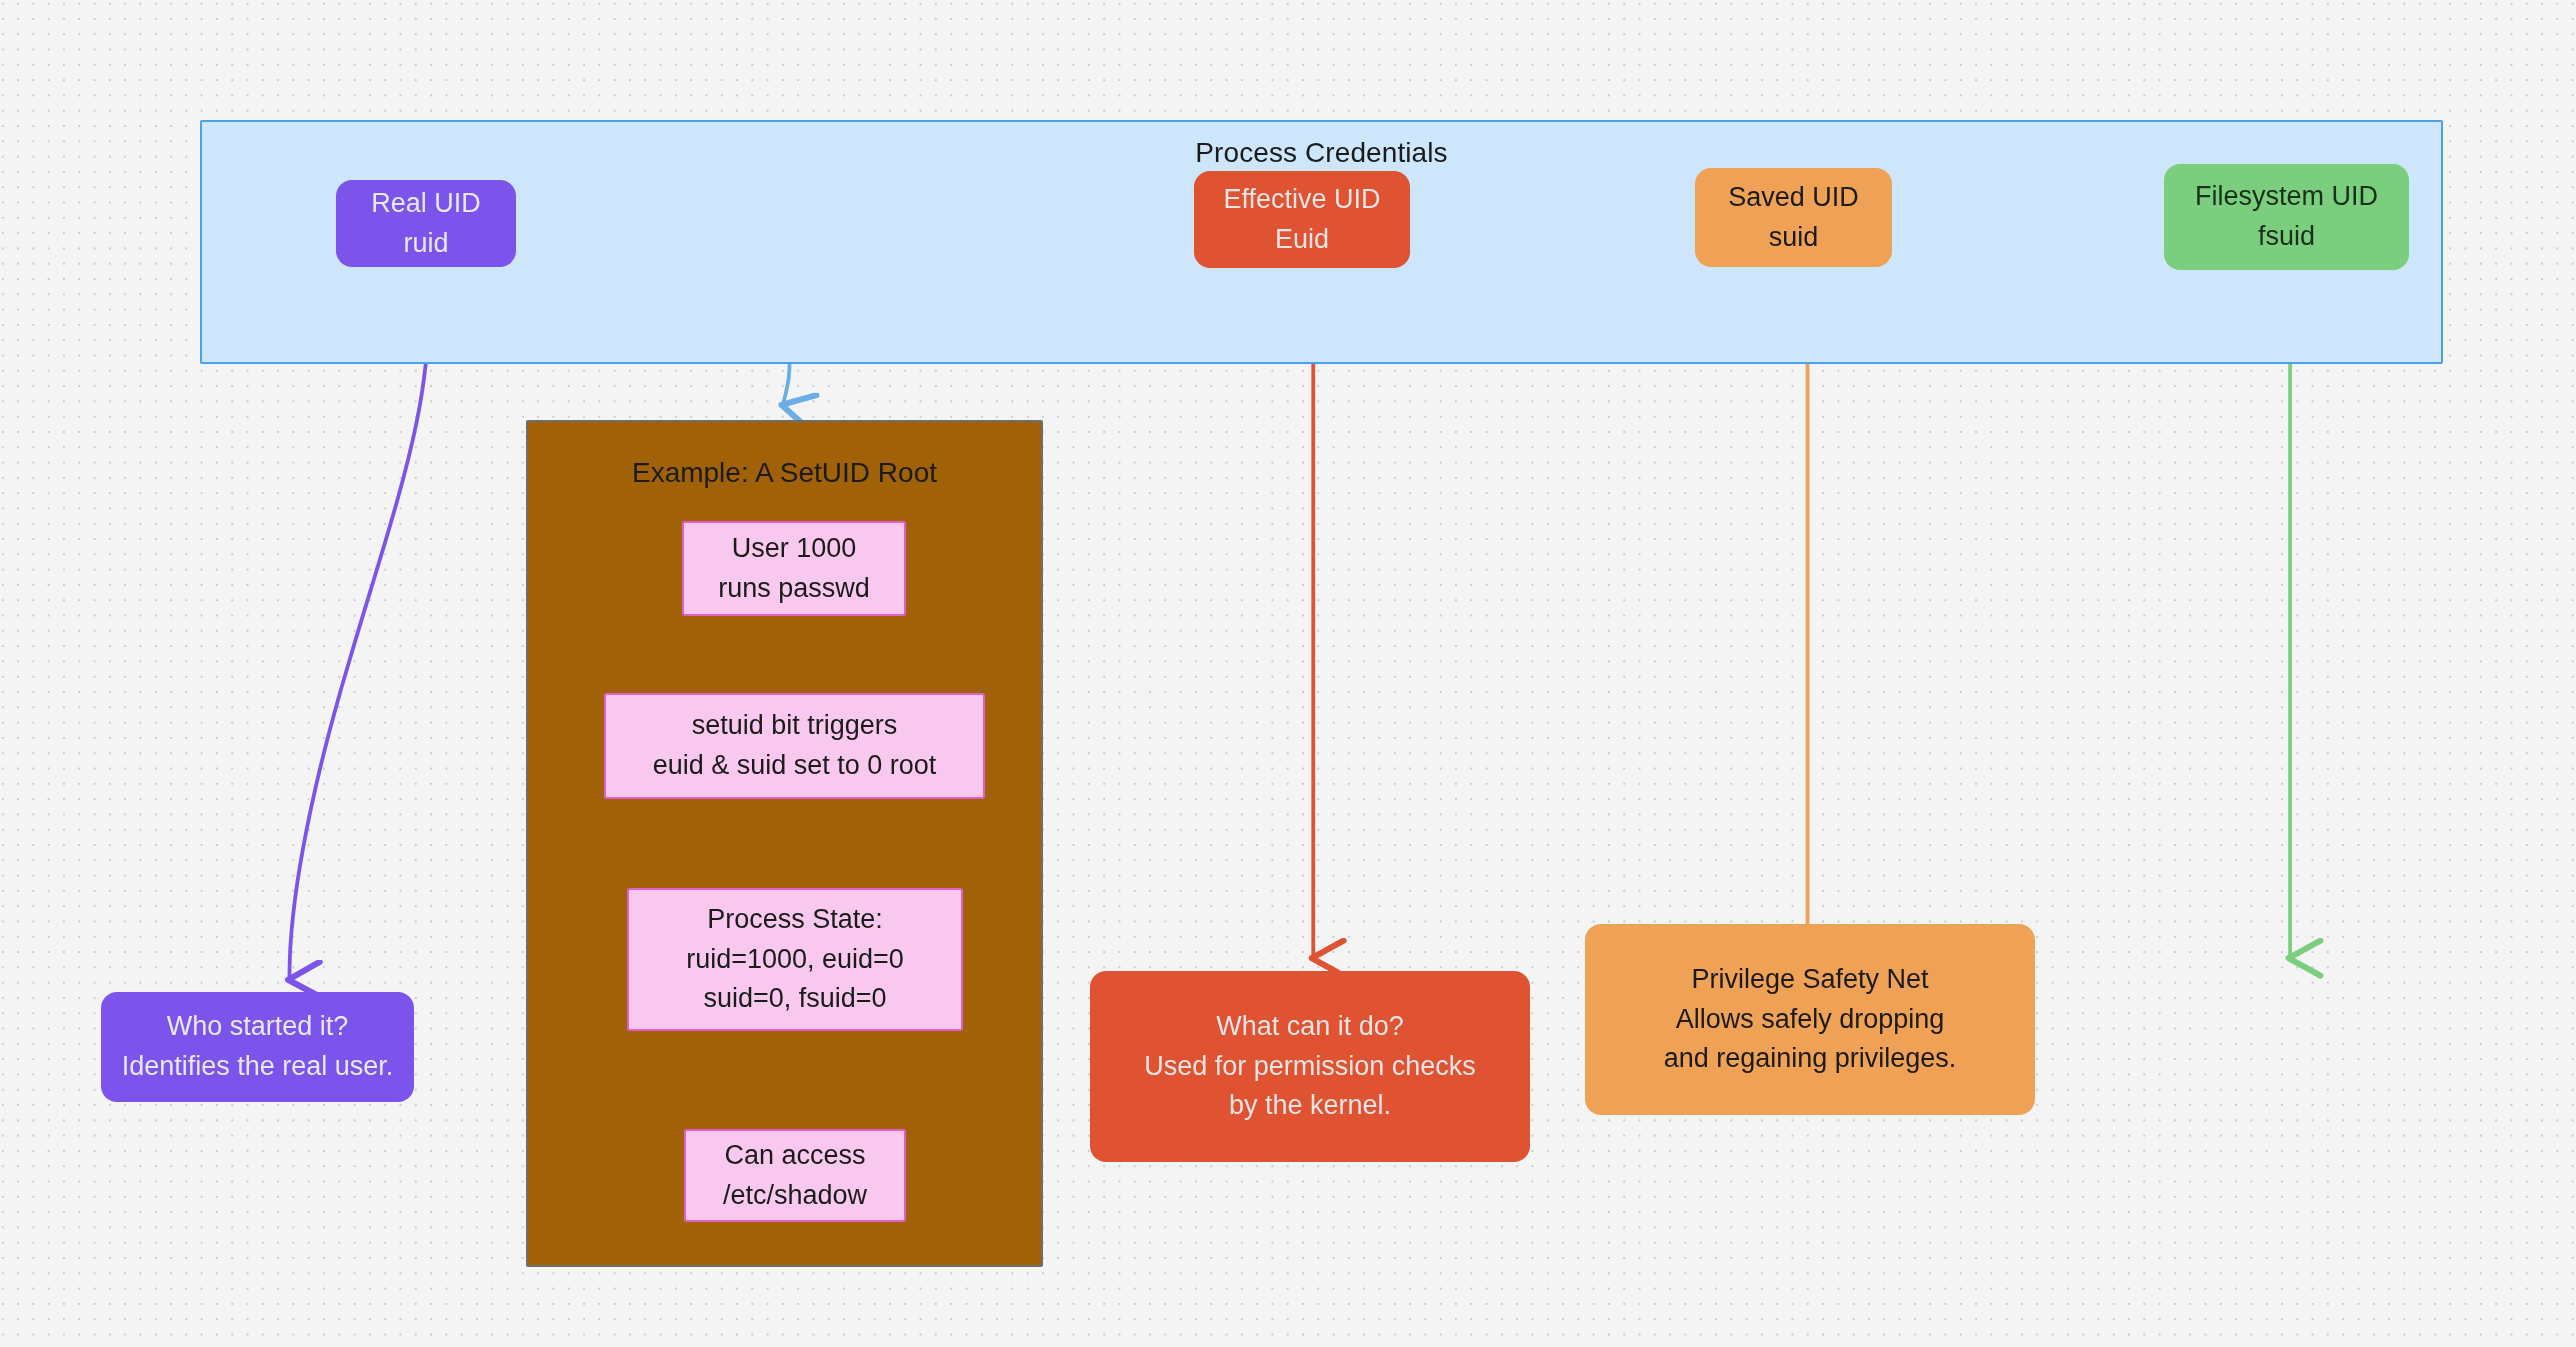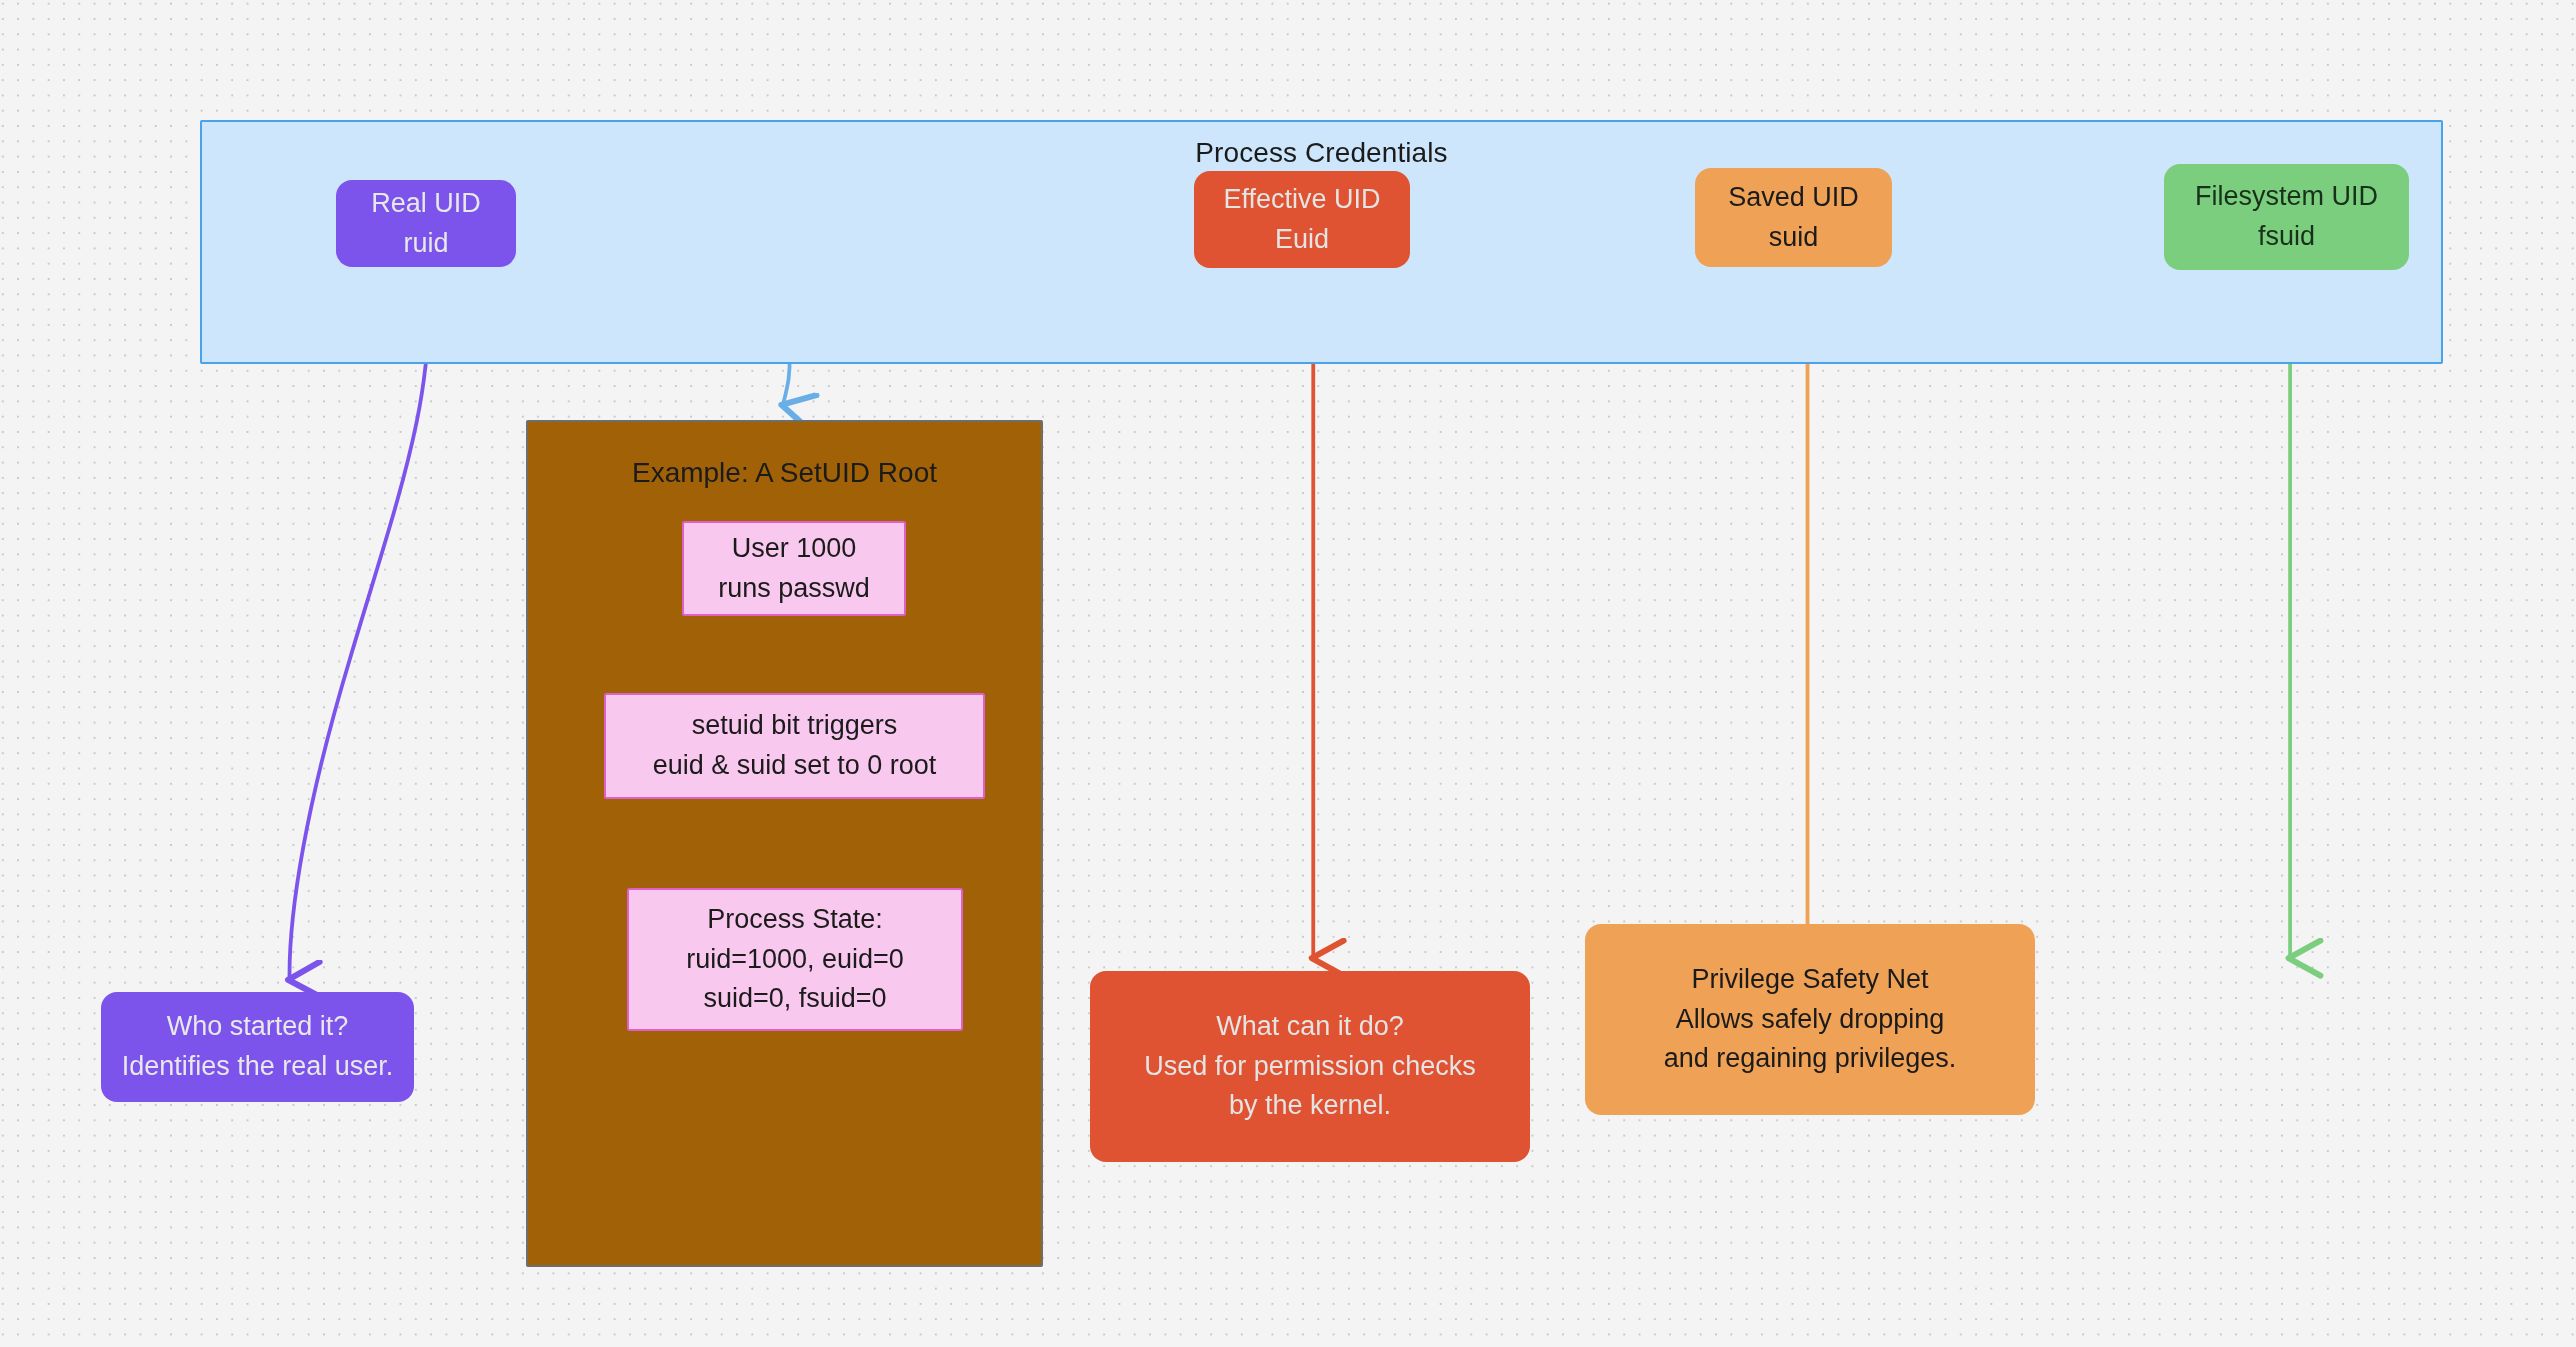--- a/index.html
+++ b/index.html
@@ -202,15 +202,19 @@
     <span class="ln">setuid bit triggers</span>
     <span class="ln">euid &amp; suid set to 0 root</span>
   </div>
 
   <div class="node sq pink" id="node-process-state">
     <span class="ln">Process State:</span>
     <span class="ln">ruid=1000, euid=0</span>
     <span class="ln">suid=0, fsuid=0</span>
   </div>
 
+  <div class="node sq pink" id="node-can-access">
+    <span class="ln">Can access</span>
+    <span class="ln">/etc/shadow</span>
+  </div>
 
 </div>
 
 
 </body></html>

